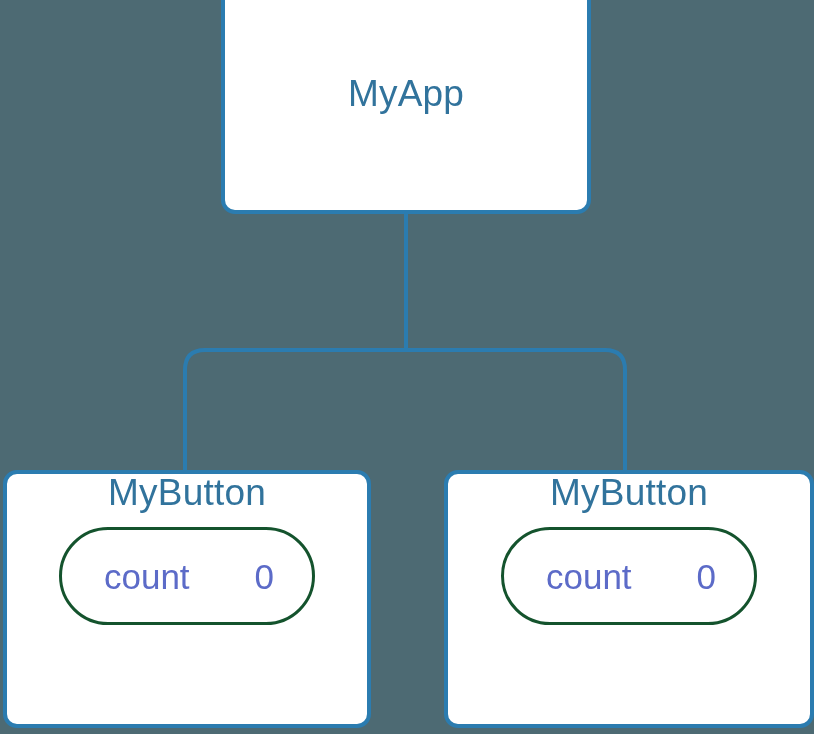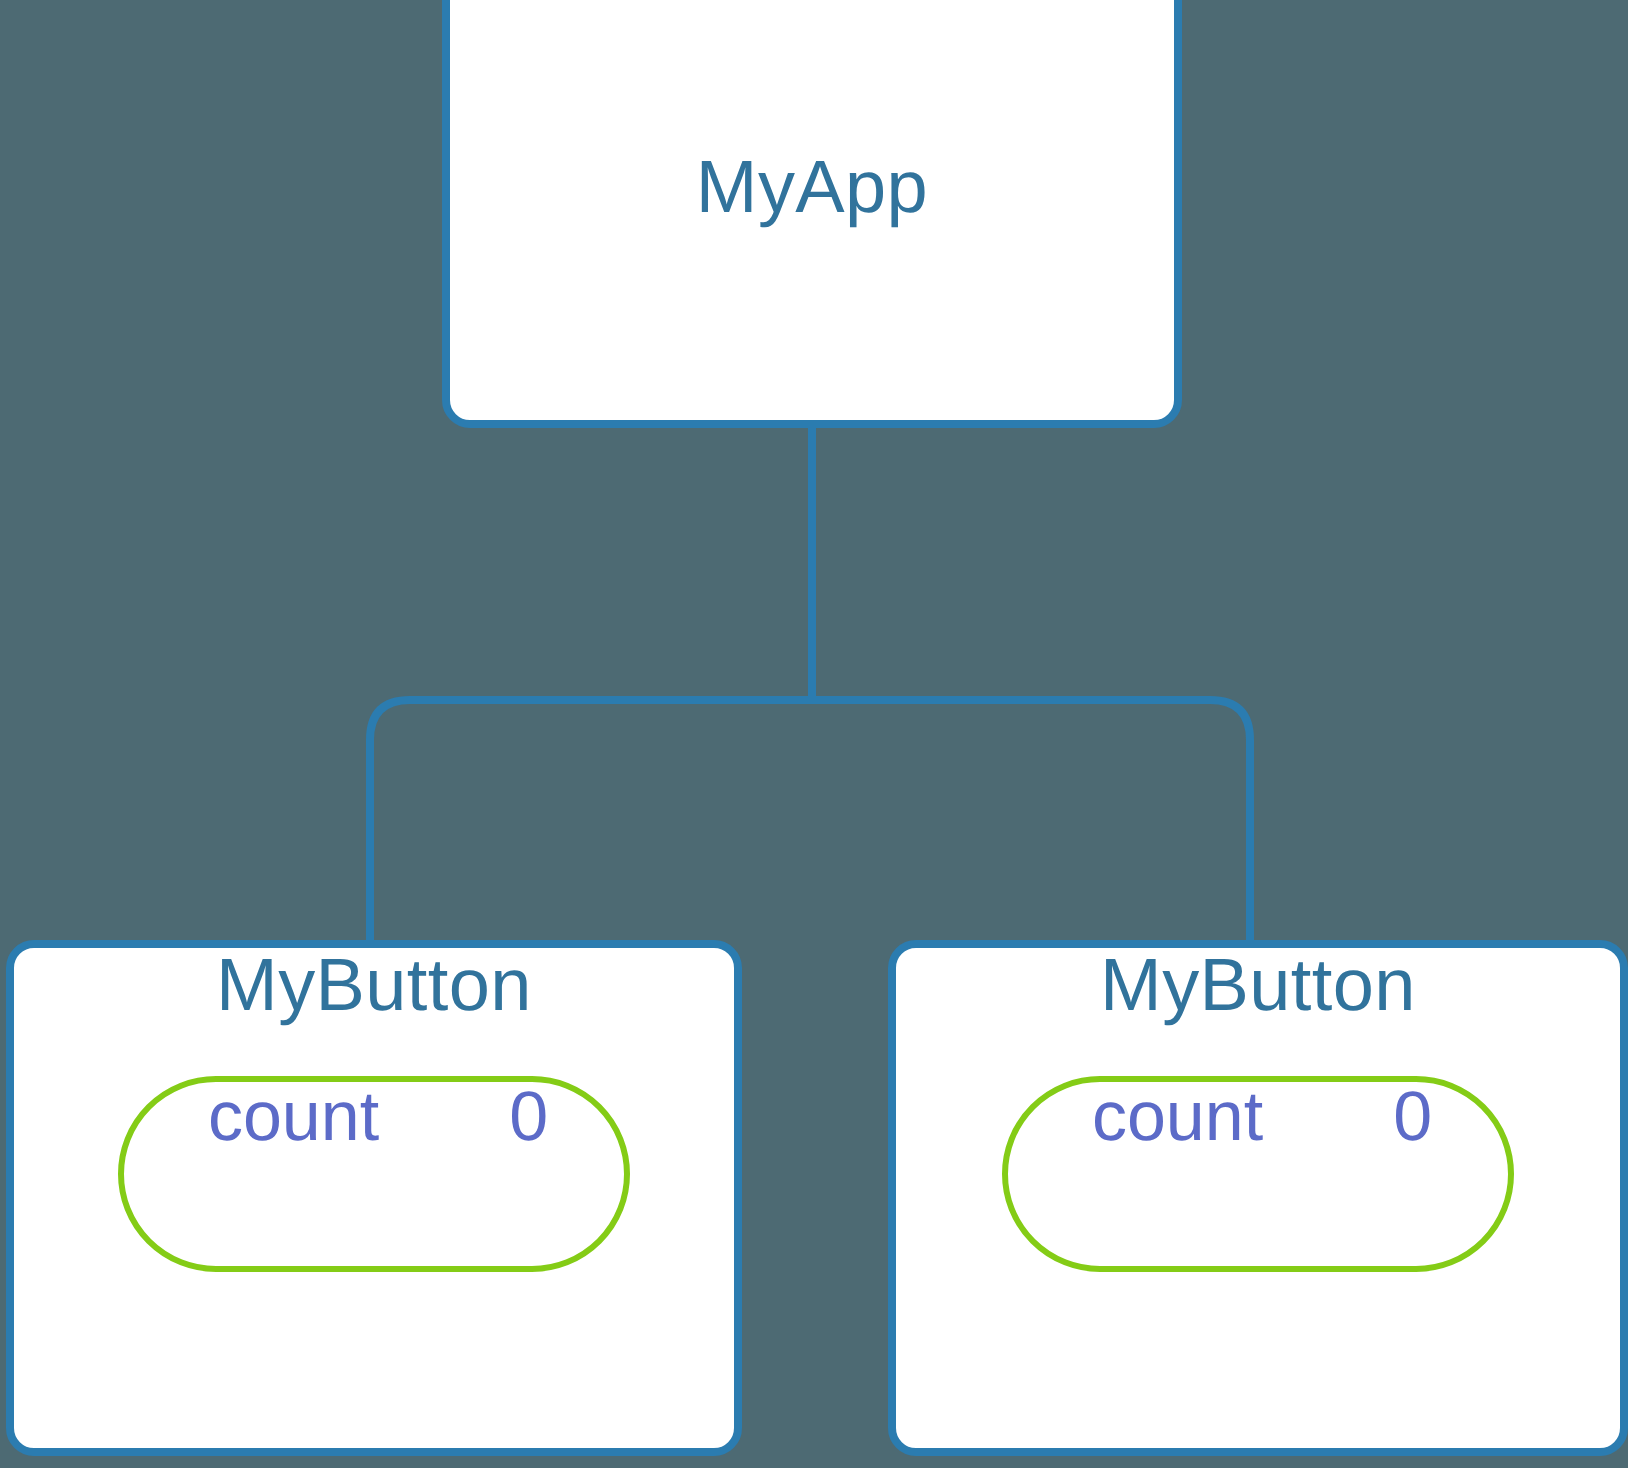--- a/index.html
+++ b/index.html
@@ -61,25 +61,25 @@
     font-size: 37px;
     font-weight: 400;
     letter-spacing: 0.2px;
     line-height: 1;
     white-space: nowrap;
   }
   .node-child-left .node-title,
   .node-child-right .node-title {
   }
   .state-pill {
-    margin-top: 27px;
+    margin-top: 16px;
     height: 98px;
     display: flex;
-    align-items: flex-start;
-    border: 3px solid #84cc16;
+    align-items: center;
+    border: 3px solid #14532d;
     border-radius: 49px;
     box-sizing: border-box;
     background: transparent;
     overflow: hidden;
   }
   .pill-key {
     display: flex;
     align-items: center;
     justify-content: center;
     padding: 0 34px 0 42px;

